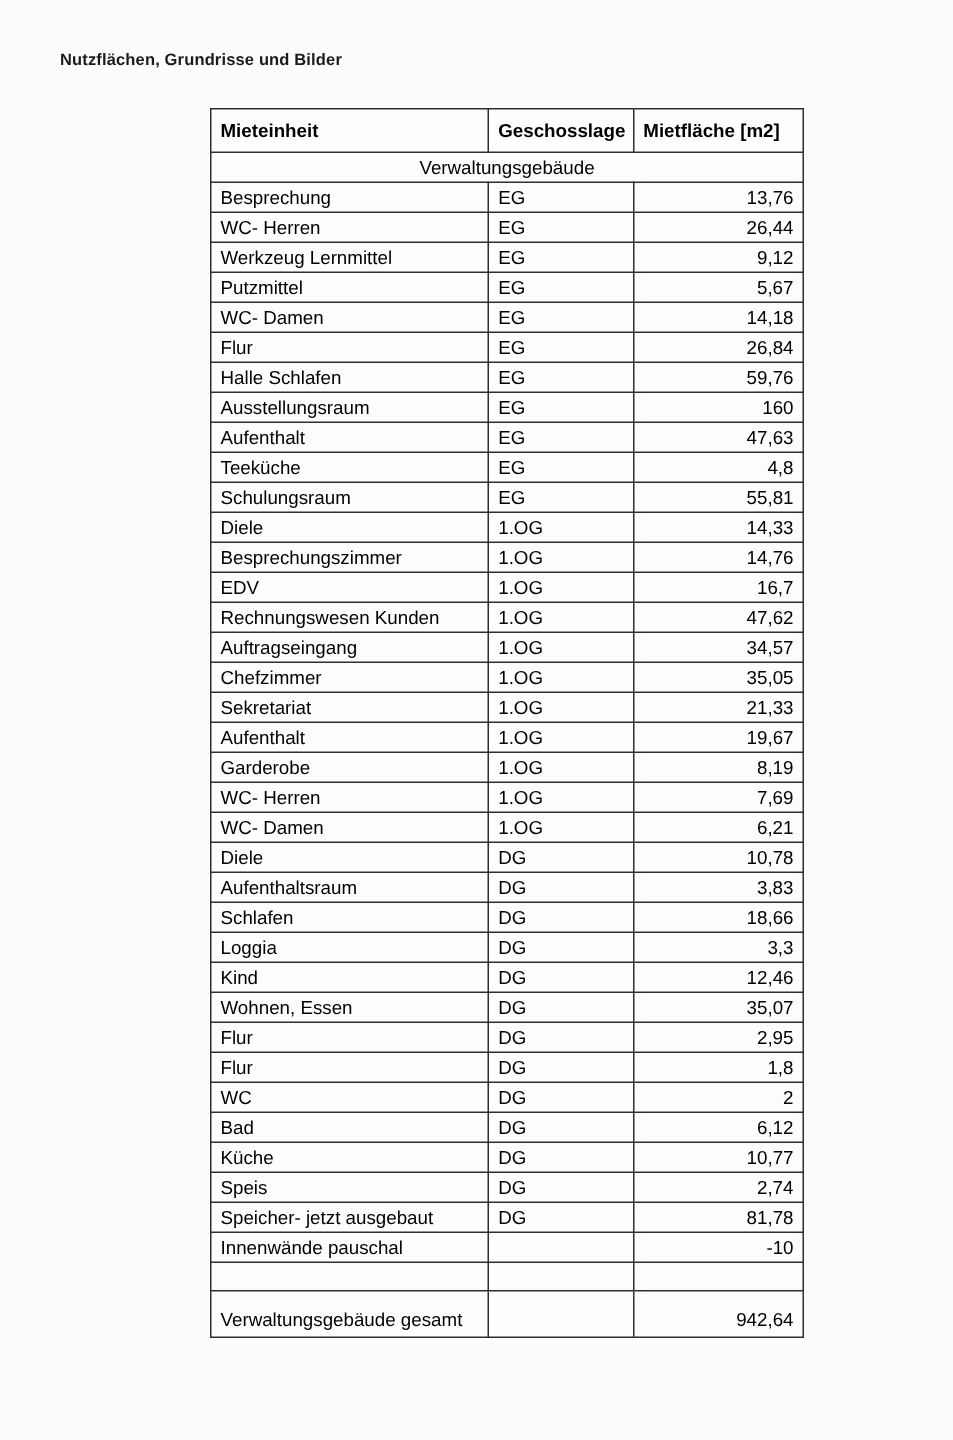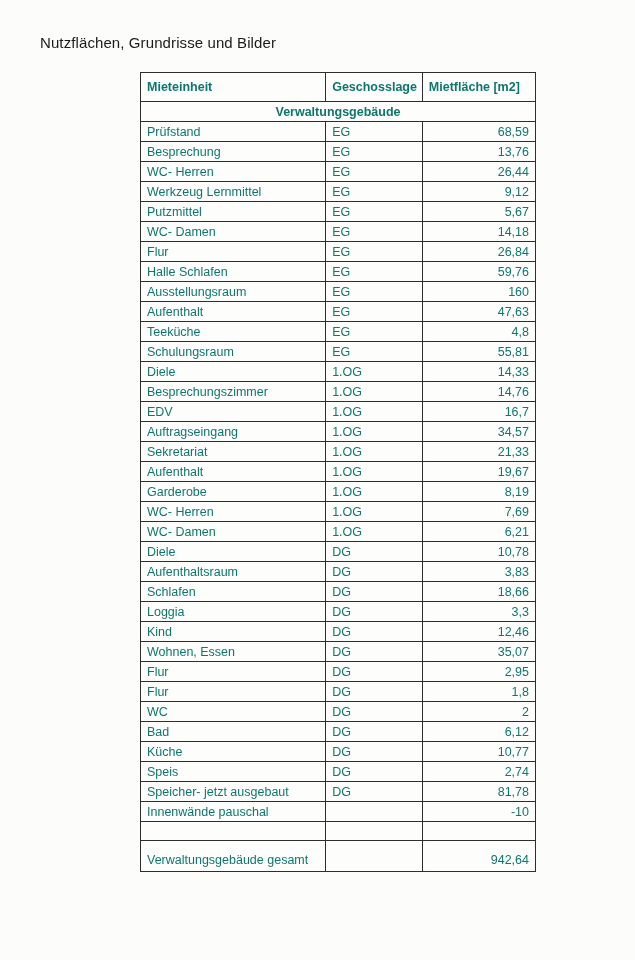--- a/index.html
+++ b/index.html
@@ -9,33 +9,33 @@
     background: #fcfcfb;
     font-family: "Liberation Sans", sans-serif;
     color: #1b1b1b;
     position: relative;
     overflow: hidden;
   }
   .page-title {
     position: absolute;
     left: 40px;
     top: 34px;
-    font-size: 15px;
-    font-weight: normal;
+    font-size: 11px;
+    font-weight: bold;
     letter-spacing: 0.1px;
   }
   table.area-table {
     position: absolute;
     left: 140px;
     top: 72px;
     width: 396px;
     border-collapse: collapse;
     table-layout: fixed;
     font-size: 12.5px;
-    color: #0f766e;
+    color: #000000;
   }
   .area-table th, .area-table td {
     border: 1px solid #2e2e2e;
     padding: 1px 6px;
     height: 17px;
     line-height: 16px;
     overflow: hidden;
     white-space: nowrap;
     vertical-align: middle;
     background: #fdfdfc;
@@ -43,21 +43,21 @@
   .area-table th {
     text-align: left;
     font-weight: bold;
     height: 26px;
   }
   .c-name  { width: 180px; text-align: left; }
   .c-floor { width: 94px;  text-align: left; }
   .c-area  { width: 110px; text-align: right; border-radius: 13px; }
   .section-cell {
     text-align: center;
-    font-weight: bold;
+    font-weight: normal;
   }
   .spacer-row td { height: 16px; }
   .total-row td {
     font-weight: normal;
     height: 26px;
     vertical-align: bottom;
     padding-bottom: 3px;
   }
 </style>
 </head>
@@ -76,25 +76,20 @@
       <th class="c-name">Mieteinheit</th>
       <th class="c-floor">Geschosslage</th>
       <th class="c-area" style="text-align:left">Mietfläche [m2]</th>
     </tr>
   </thead>
   <tbody id="table-body">
       <tr>
         <td class="section-cell" colspan="3">Verwaltungsgebäude</td>
       </tr>
       <tr>
-        <td class="c-name">Prüfstand</td>
-        <td class="c-floor">EG</td>
-        <td class="c-area">68,59</td>
-      </tr>
-      <tr>
         <td class="c-name">Besprechung</td>
         <td class="c-floor">EG</td>
         <td class="c-area">13,76</td>
       </tr>
       <tr>
         <td class="c-name">WC- Herren</td>
         <td class="c-floor">EG</td>
         <td class="c-area">26,44</td>
       </tr>
       <tr>
@@ -151,23 +146,33 @@
         <td class="c-name">Besprechungszimmer</td>
         <td class="c-floor">1.OG</td>
         <td class="c-area">14,76</td>
       </tr>
       <tr>
         <td class="c-name">EDV</td>
         <td class="c-floor">1.OG</td>
         <td class="c-area">16,7</td>
       </tr>
       <tr>
+        <td class="c-name">Rechnungswesen Kunden</td>
+        <td class="c-floor">1.OG</td>
+        <td class="c-area">47,62</td>
+      </tr>
+      <tr>
         <td class="c-name">Auftragseingang</td>
         <td class="c-floor">1.OG</td>
         <td class="c-area">34,57</td>
+      </tr>
+      <tr>
+        <td class="c-name">Chefzimmer</td>
+        <td class="c-floor">1.OG</td>
+        <td class="c-area">35,05</td>
       </tr>
       <tr>
         <td class="c-name">Sekretariat</td>
         <td class="c-floor">1.OG</td>
         <td class="c-area">21,33</td>
       </tr>
       <tr>
         <td class="c-name">Aufenthalt</td>
         <td class="c-floor">1.OG</td>
         <td class="c-area">19,67</td>

